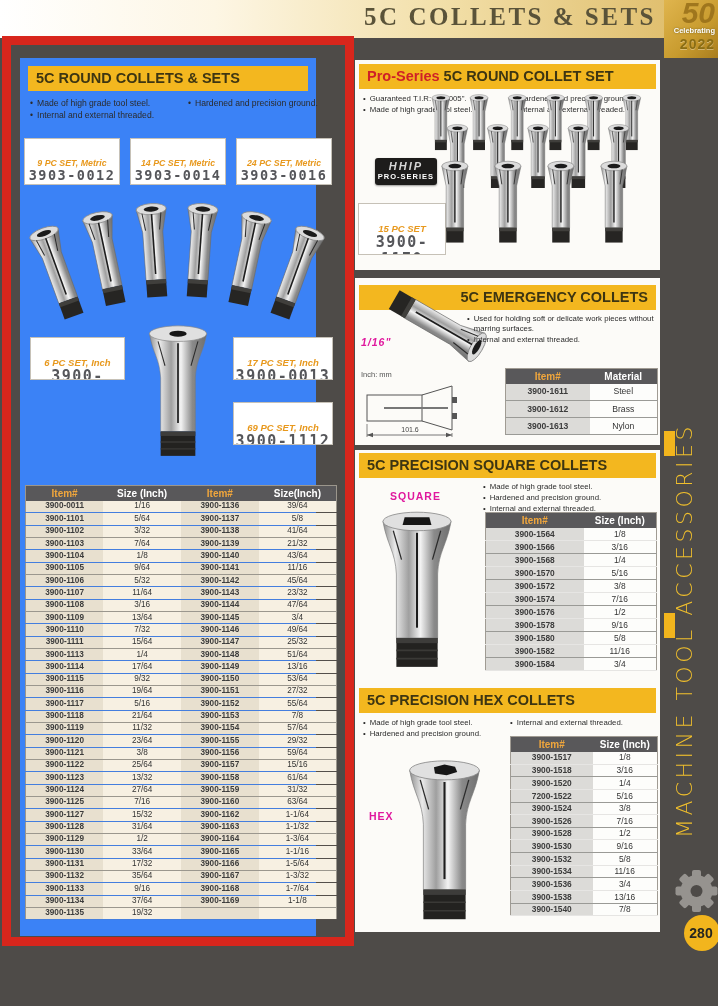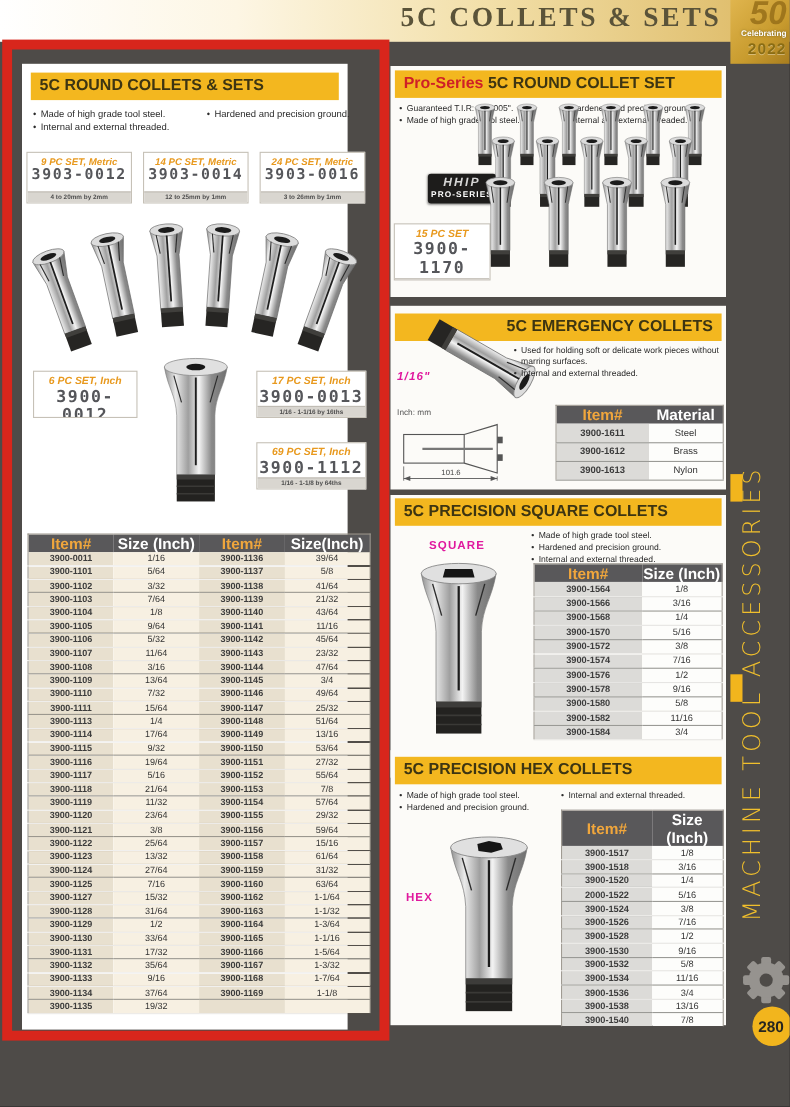--- a/index.html
+++ b/index.html
@@ -16,38 +16,38 @@
   .l50{position:absolute;right:3px;top:-4px;font-size:30px;font-weight:bold;font-style:italic;
        color:rgba(150,110,25,.85)}
   .lcel{position:absolute;right:3px;top:26px;font-size:7.5px;font-weight:bold;color:#fff;
         text-shadow:0 0 2px #6b5a20}
   .l22{position:absolute;right:3px;top:36px;font-size:14px;font-weight:bold;color:#8a6d14;
        letter-spacing:1px;text-shadow:0 1px 0 rgba(255,255,255,.35)}
   
   .redbox{position:absolute;left:2px;top:36px;width:352px;height:910px;
           border:9px solid #d8261c;pointer-events:none}
   
-  .cream{position:absolute;left:20px;top:58px;width:296px;height:878px;background:#ffffff}
+  .cream{position:absolute;left:20px;top:58px;width:296px;height:878px;background:#3b82f6}
   .ybar{position:absolute;background:#f3b71f;color:#3d3512;font-weight:bold;
         font-size:14.5px;line-height:25px;height:25px;padding:0 8px;white-space:nowrap}
   .bli{display:flex;gap:4px;line-height:1.3;margin-bottom:1px}
   .bli .dot{flex:0 0 auto}
   .bullets{position:absolute;font-size:8.6px;color:#2b2b2b}
   .bullets.small{font-size:7.8px}
   
   .setbox{position:absolute;background:#fff;border:1px solid #c6c1b7;display:flex;
           flex-direction:column;text-align:center;overflow:hidden}
-  .sname{color:#e8991e;font-style:italic;font-weight:bold;font-size:9.5px;padding-top:3px}
+  .sname{color:#e8991e;font-style:italic;font-weight:bold;font-size:9.5px;padding-top:19px}
   .snum{font-size:15px;font-weight:bold;color:#55565a;letter-spacing:1.5px;
         font-family:"DejaVu Sans Mono",monospace;line-height:1.15}
   .srange{margin-top:auto;background:#d9d6d0;border-top:1px solid #c0bcb4;color:#4f4f4f;
           font-size:5.8px;font-weight:bold;padding:1.5px 0}
   
   table{border-collapse:collapse;table-layout:fixed}
-  thead th{background:#59585a;font-size:14px;height:15px;font-weight:bold}
+  thead th{background:#59585a;font-size:10px;height:15px;font-weight:bold}
   th.ci{color:#f0a63c} th.cs{color:#fff}
   td{text-align:center;padding:0;line-height:1;overflow:hidden;white-space:nowrap}
   .bigtable{position:absolute;left:5px;top:427px;width:312px;border:1px solid #9b968c}
   .bigtable td{height:12.34px;font-size:8.2px;border-bottom:1px solid rgba(120,110,90,.15)}
   .bigtable td:nth-child(odd){background:#e8e0cf;font-weight:bold;color:#3c3c3c}
   .bigtable td:nth-child(even){background:#f7f0e2;color:#333}
   .bigtable tbody tr:nth-child(3n) td{border-bottom:1.4px solid #9b978e}
   .rt{position:absolute;border:1px solid #a09b93}
   .rt td{font-size:8.4px;border-bottom:1px solid rgba(100,100,100,.14)}
   .rt td:first-child{background:#dcdbd8;font-weight:bold;color:#3c3c3c}
@@ -426,21 +426,21 @@
         <div class="bli">
           <span class="dot">•</span>
           <span>Hardened and precision ground.</span>
         </div>
         <div class="bli">
           <span class="dot">•</span>
           <span>Internal and external threaded.</span>
         </div>
       </div>
 
-    <div class="badge" style="left:34px;top:98px;width:62px;height:27px">
+    <div class="badge" style="left:20px;top:98px;width:62px;height:27px">
       <div class="b1">HHIP</div>
       <div class="b2">PRO-SERIES</div>
     </div>
 
     <div class="setbox" style="left:3px;top:143px;width:88px;height:52px">
       <div class="sname">15 PC SET</div>
       <div class="snum">3900-1170</div>
       <div class="srange">1/8 ~ 1 by 16ths</div>
     </div>
 
@@ -631,21 +631,21 @@
           </tr>
           <tr>
             <td>3900-1518</td>
             <td>3/16</td>
           </tr>
           <tr>
             <td>3900-1520</td>
             <td>1/4</td>
           </tr>
           <tr>
-            <td>2000-1522</td>
+            <td>7200-1522</td>
             <td>5/16</td>
           </tr>
           <tr>
             <td>3900-1524</td>
             <td>3/8</td>
           </tr>
           <tr>
             <td>3900-1526</td>
             <td>7/16</td>
           </tr>

